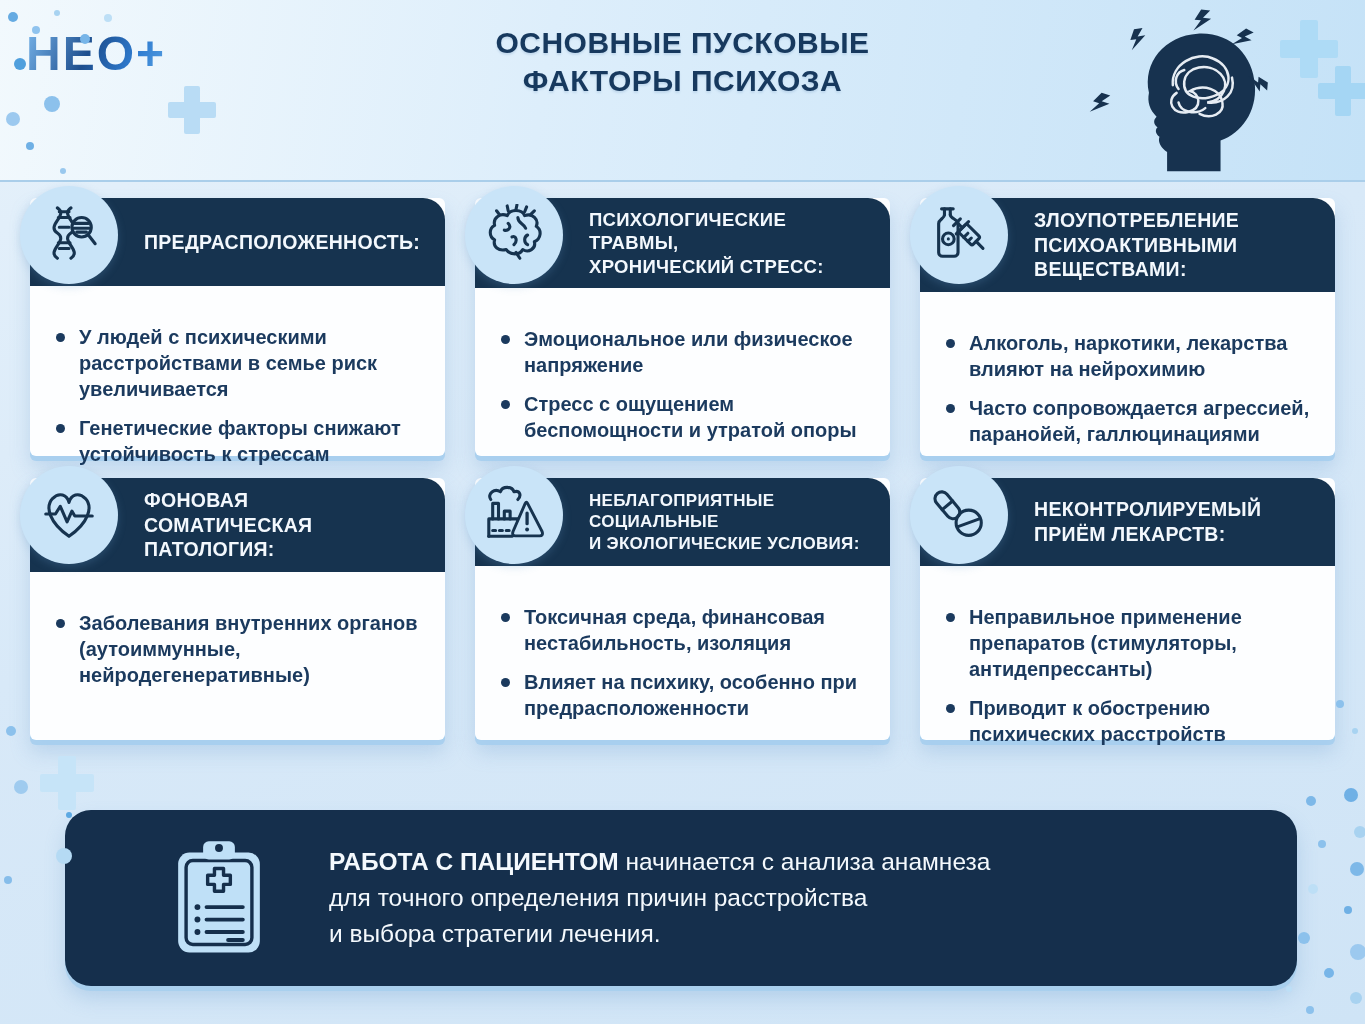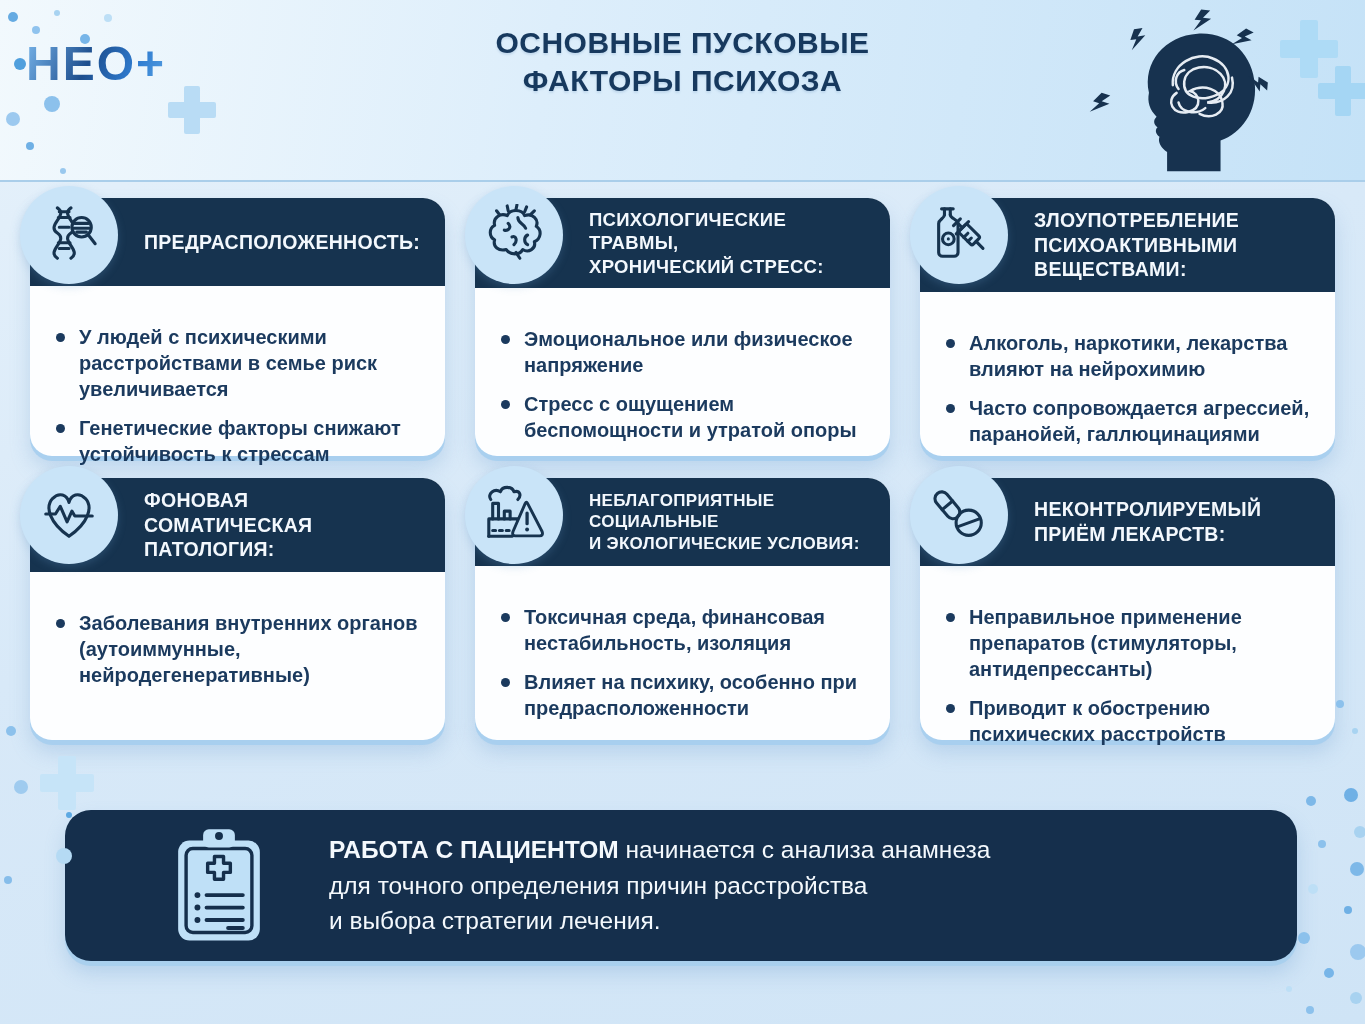--- a/index.html
+++ b/index.html
@@ -8,21 +8,21 @@
     font-family:"Liberation Sans","DejaVu Sans",sans-serif;
     background:linear-gradient(160deg,#e7f2fb 0%,#d8e9f8 45%,#cfe4f6 100%);
   }
   
   .top-band{
     position:absolute;left:0;top:0;width:1365px;height:180px;
     background:linear-gradient(100deg,#f2f9fd 0%,#ddeefb 40%,#c5e2f7 100%);
     border-bottom:2px solid #aaceea;
   }
   .logo{
-    position:absolute;left:26px;top:36px;
+    position:absolute;left:26px;top:26px;
     font-size:48px;font-weight:800;letter-spacing:2px;
     background:linear-gradient(115deg,#7ab7ec 0%,#1d4e8e 45%,#2f7cd0 75%,#5aa4e4 100%);
     -webkit-background-clip:text;background-clip:text;color:transparent;
   }
   .main-title{
     position:absolute;left:0;right:0;top:24px;text-align:center;
     font-size:30px;line-height:1.28;font-weight:800;color:#17395e;
     white-space:pre-line;letter-spacing:.5px;
     text-shadow:0 2px 2px rgba(120,160,200,.25);
   }
@@ -36,21 +36,21 @@
   .plus > i{position:absolute;inset:0;display:block;}
   .plus > i::before{content:"";position:absolute;left:34%;top:0;width:32%;height:100%;background:var(--c);border-radius:2px;}
   .plus > i::after{content:"";position:absolute;top:34%;left:0;height:32%;width:100%;background:var(--c);border-radius:2px;}
   
   .cards-grid{
     position:absolute;left:30px;top:198px;width:1305px;
     display:grid;grid-template-columns:repeat(3,1fr);
     grid-template-rows:258px 262px;column-gap:30px;row-gap:22px;
   }
   .card{
-    position:relative;border-radius:22px;background:#fdfeff;
+    position:relative;border-radius:6px;background:#fdfeff;
     box-shadow:0 5px 0 rgba(165,206,238,.85),0 12px 20px rgba(105,155,205,.28);
   }
   .card-head{
     min-height:88px;background:#16334f;border-radius:22px 22px 0 0;
     display:flex;align-items:center;
     padding:10px 14px 10px 114px;box-sizing:border-box;
   }
   .card-title{
     color:#f3f8fd;font-weight:700;font-size:19.5px;line-height:1.26;
     white-space:pre-line;letter-spacing:.3px;
@@ -65,21 +65,21 @@
   .icon-circle svg{width:62px;height:62px;}
   .card-body{padding:22px 22px 0 18px;margin-top:16px;}
   .bullet{display:flex;margin-bottom:13px;}
   .bullet::before{
     content:"";flex:none;width:9px;height:9px;border-radius:50%;
     background:#1b3a5e;margin:9px 14px 0 8px;
   }
   .bullet-text{color:#1b3a5e;font-size:20px;line-height:1.3;font-weight:600;}
   
   .footer-bar{
-    position:absolute;left:65px;top:810px;width:1232px;height:151px;
+    position:absolute;left:65px;top:810px;width:1232px;height:176px;
     background:#152f4c;border-radius:26px;
     box-shadow:0 5px 0 rgba(165,206,238,.8),0 12px 20px rgba(105,155,205,.3);
     display:flex;align-items:center;
   }
   .footer-icon{margin-left:106px;flex:none;}
   .footer-text{
     margin-left:62px;color:#f4f9fd;font-size:24.5px;line-height:1.46;
     white-space:pre-line;
   }
   .footer-lead{font-weight:800;}

